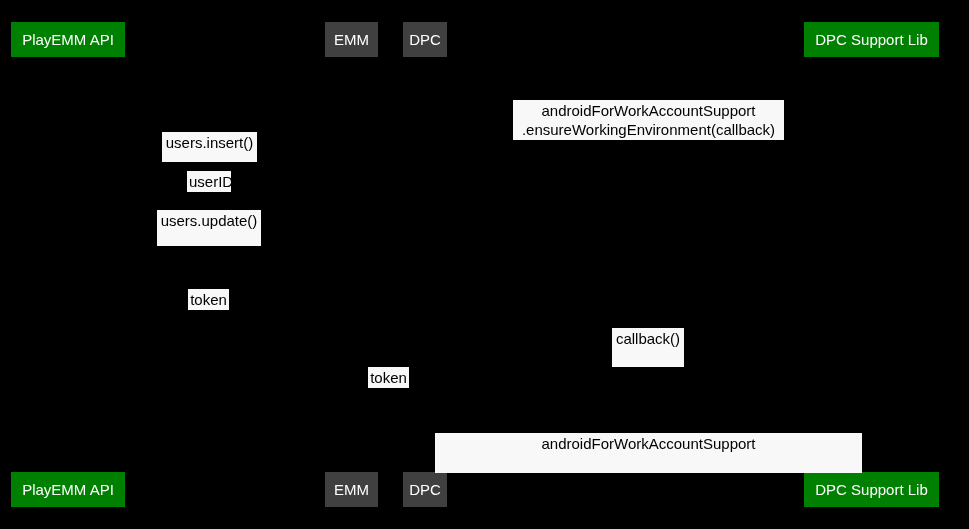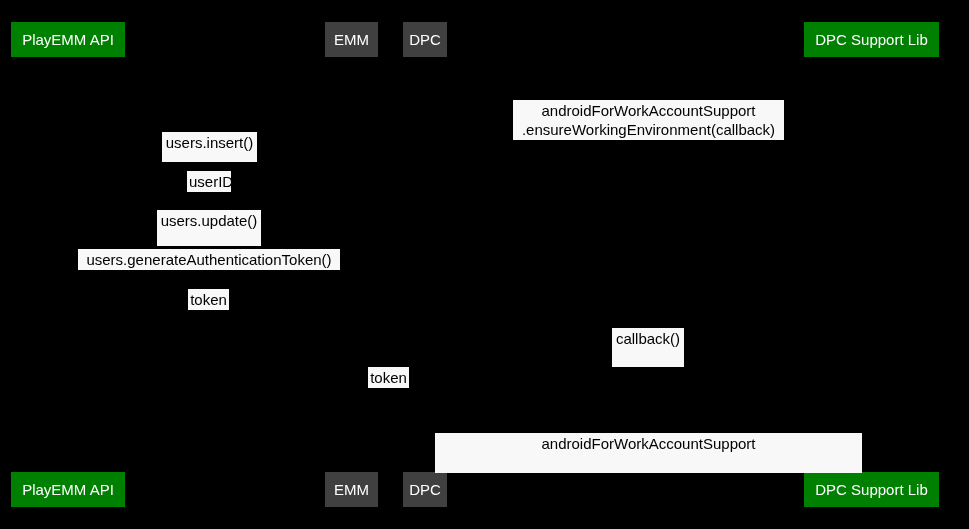--- a/index.html
+++ b/index.html
@@ -51,18 +51,17 @@
     <div class="participant blue" style="left: 403px; top: 22px; width: 44px; height: 35px;">DPC</div>
     <div class="participant green" style="left: 804px; top: 22px; width: 135px; height: 35px;">DPC Support Lib</div>
     <div class="participant green" style="left: 11px; top: 472px; width: 114px; height: 35px;">PlayEMM API</div>
     <div class="participant blue" style="left: 325px; top: 472px; width: 53px; height: 35px;">EMM</div>
     <div class="participant blue" style="left: 403px; top: 472px; width: 44px; height: 35px;">DPC</div>
     <div class="participant green" style="left: 804px; top: 472px; width: 135px; height: 35px;">DPC Support Lib</div>
     <div class="msg two-line" style="left: 513px; top: 64px; width: 271px; height: 40px;"><div>androidForWorkAccountSupport</div><div>.ensureWorkingEnvironment(callback)</div></div>
     <div class="msg" style="left: 162px; top: 132px; width: 95px; height: 30px;"><div>users.insert()</div></div>
     <div class="msg" style="left: 187px; top: 171px; width: 44px; height: 21px;"><div>userID</div></div>
     <div class="msg" style="left: 157px; top: 210px; width: 104px; height: 36px;"><div>users.update()</div></div>
-    <div class="msg" style="left: 78px; top: 249px; width: 262px; height: 21px;"><div>users.generateAuthenticationToken()</div></div>
     <div class="msg" style="left: 188px; top: 289px; width: 41px; height: 21px;"><div>token</div></div>
     <div class="msg" style="left: 612px; top: 328px; width: 72px; height: 39px;"><div>callback()</div></div>
     <div class="msg" style="left: 368px; top: 367px; width: 41px; height: 21px;"><div>token</div></div>
     <div class="msg two-line" style="left: 435px; top: 397px; width: 427px; height: 40px;"><div>androidForWorkAccountSupport</div></div>
   </div>
 
 </body></html>

